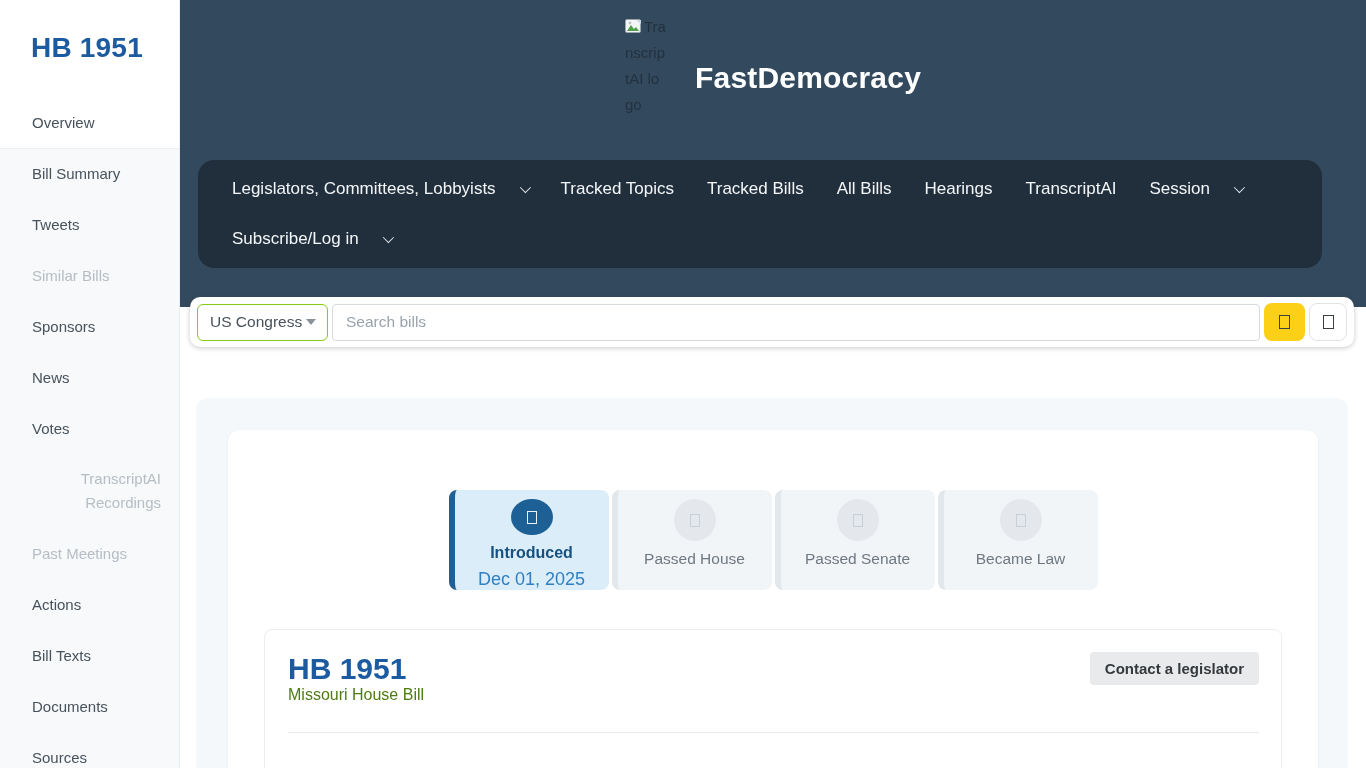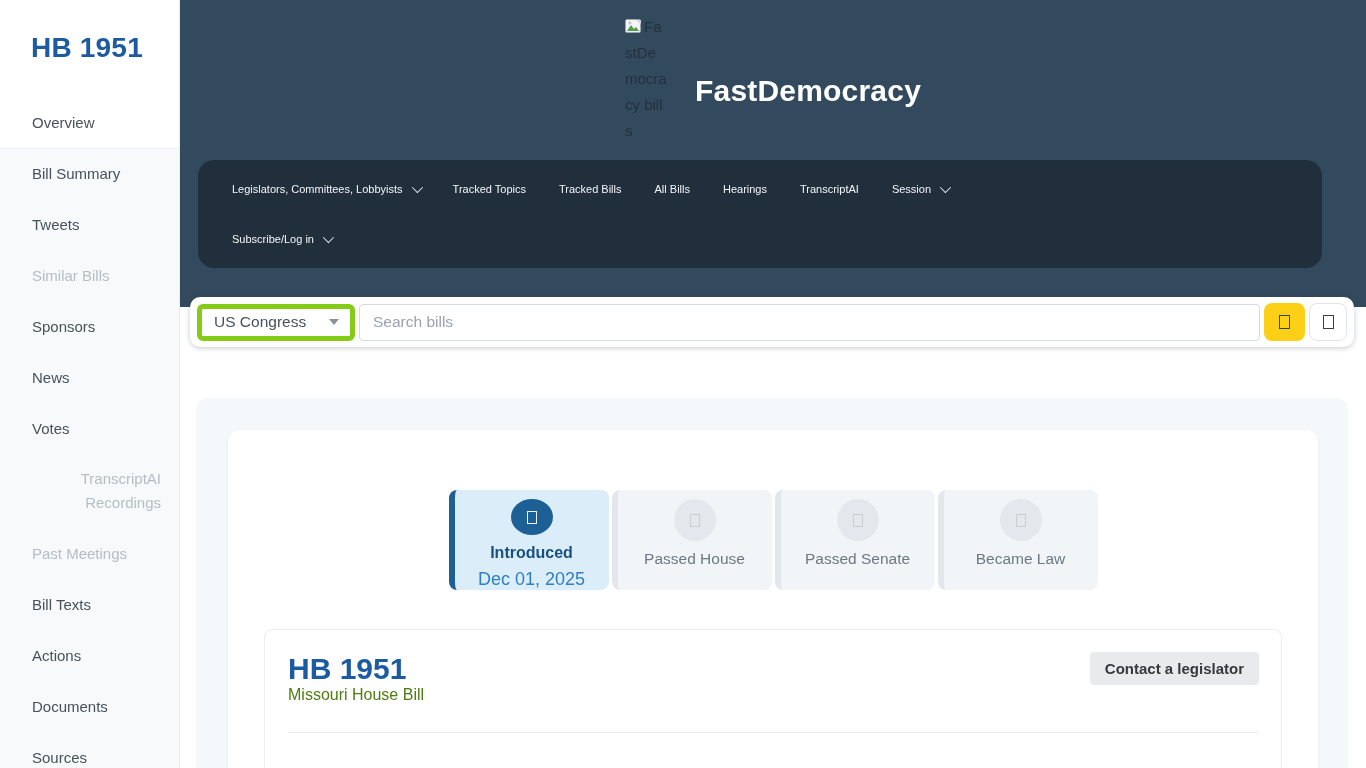--- a/index.html
+++ b/index.html
@@ -20,26 +20,26 @@
   
   .header { position:relative; height:307px; background:#334a5e; }
   .brand-wrap { position:absolute; top:14px; left:50%; transform:translateX(-50%); display:flex; align-items:center; gap:28px; }
   .logo-broken { width:42px; font-size:15px; line-height:26px; word-break:break-all; color:#22313f; }
   .logo-broken svg { vertical-align:-2px; margin-right:2px; }
   .brand-title { color:#fff; font-size:30px; font-weight:bold; letter-spacing:.2px; align-self:center; margin-top:24px; }
 
   
   .navpill { position:absolute; top:160px; left:18px; right:44px; height:108px; background:#212f3c; border-radius:16px; padding:17px 34px; display:flex; flex-direction:column; justify-content:space-between; }
   .navrow { list-style:none; display:flex; gap:33px; }
-  .navrow li { color:#f3f6f8; font-size:11px; line-height:24px; cursor:pointer; white-space:nowrap; display:flex; align-items:center; gap:9px; }
+  .navrow li { color:#f3f6f8; font-size:17px; line-height:24px; cursor:pointer; white-space:nowrap; display:flex; align-items:center; gap:24px; }
   .chev { width:8px; height:8px; border-right:1.8px solid #dfe5ea; border-bottom:1.8px solid #dfe5ea; transform:rotate(45deg) translateY(-2px); display:inline-block; }
 
   
   .searchbar { position:absolute; top:297px; left:10px; right:12px; height:50px; background:#fff; border-radius:10px; box-shadow:0 1px 5px rgba(30,40,50,.25); display:flex; align-items:center; padding:0 7px; gap:4px; z-index:5; }
-  .region-select { width:158px; height:37px; border:5px solid #84cc16; border-radius:6px; display:flex; align-items:center; justify-content:space-between; padding:0 11px 0 12px; color:#47525c; font-size:15.5px; cursor:pointer; background:#fff; }
+  .region-select { width:131px; height:37px; border:1px solid #84cc16; border-radius:6px; display:flex; align-items:center; justify-content:space-between; padding:0 11px 0 12px; color:#47525c; font-size:15.5px; cursor:pointer; background:#fff; }
   .sel-arrow { width:0; height:0; border-left:5px solid transparent; border-right:5px solid transparent; border-top:6px solid #8a939b; }
   .search-input { flex:1; height:37px; border:1px solid #d6dbe0; border-radius:4px; padding:0 13px; font-size:15.5px; color:#39424b; outline:none; }
   .search-input::placeholder { color:#9aa3ac; }
   .btn-search { width:41px; height:38px; border:none; border-radius:8px; background:#fcd016; display:flex; align-items:center; justify-content:center; cursor:pointer; }
   .btn-alt { width:38px; height:38px; border:1px solid #e0e4e8; border-radius:8px; background:#fff; display:flex; align-items:center; justify-content:center; cursor:pointer; }
   .tofu { width:11px; height:14px; border:1px solid #3a3f44; display:inline-block; }
 
   
   .panel { margin:91px 18px 0 16px; background:#f5f8fa; border-radius:12px; padding:32px 30px 40px 32px; height:600px; }
   .card { background:#fff; border-radius:12px; box-shadow:0 1px 3px rgba(40,50,60,.07); padding:60px 36px 80px; height:560px; }
@@ -103,25 +103,25 @@
 
   <li class="disabled">
           <span>TranscriptAI Recordings</span>
         </li>
 
   <li class="disabled">
           <span>Past Meetings</span>
         </li>
 
   <li>
+          <span>Actions</span>
+        </li>
+
+  <li>
           <span>Bill Texts</span>
-        </li>
-
-  <li>
-          <span>Actions</span>
         </li>
 
   <li>
           <span>Documents</span>
         </li>
 
   <li>
           <span>Sources</span>
         </li>
 </ul>
@@ -129,21 +129,21 @@
 
   <div class="main">
 
     <header class="header">
       <div class="brand-wrap">
         <div class="logo-broken"><svg width="17" height="15" viewBox="0 0 17 15">
               <rect x="0.5" y="0.5" width="15" height="13" rx="1.5" fill="#f4f6f7" stroke="#9aa5ad"></rect>
               <polygon points="2,12 6,6 9,10 11,8 14,12" fill="#4f9e49"></polygon>
               <polygon points="11,1 16,1 16,5" fill="#cfd8de"></polygon>
               <circle cx="5" cy="4" r="1.4" fill="#b9c4cb"></circle>
-            </svg><span>FastDemocracy bills</span></div>
+            </svg><span>TranscriptAI logo</span></div>
         <h1 class="brand-title">FastDemocracy</h1>
       </div>
 
       <nav class="navpill">
         <ul class="navrow">
   <li>
               <span>Legislators, Committees, Lobbyists</span>
               <span class="chev"></span>
             </li>
 

